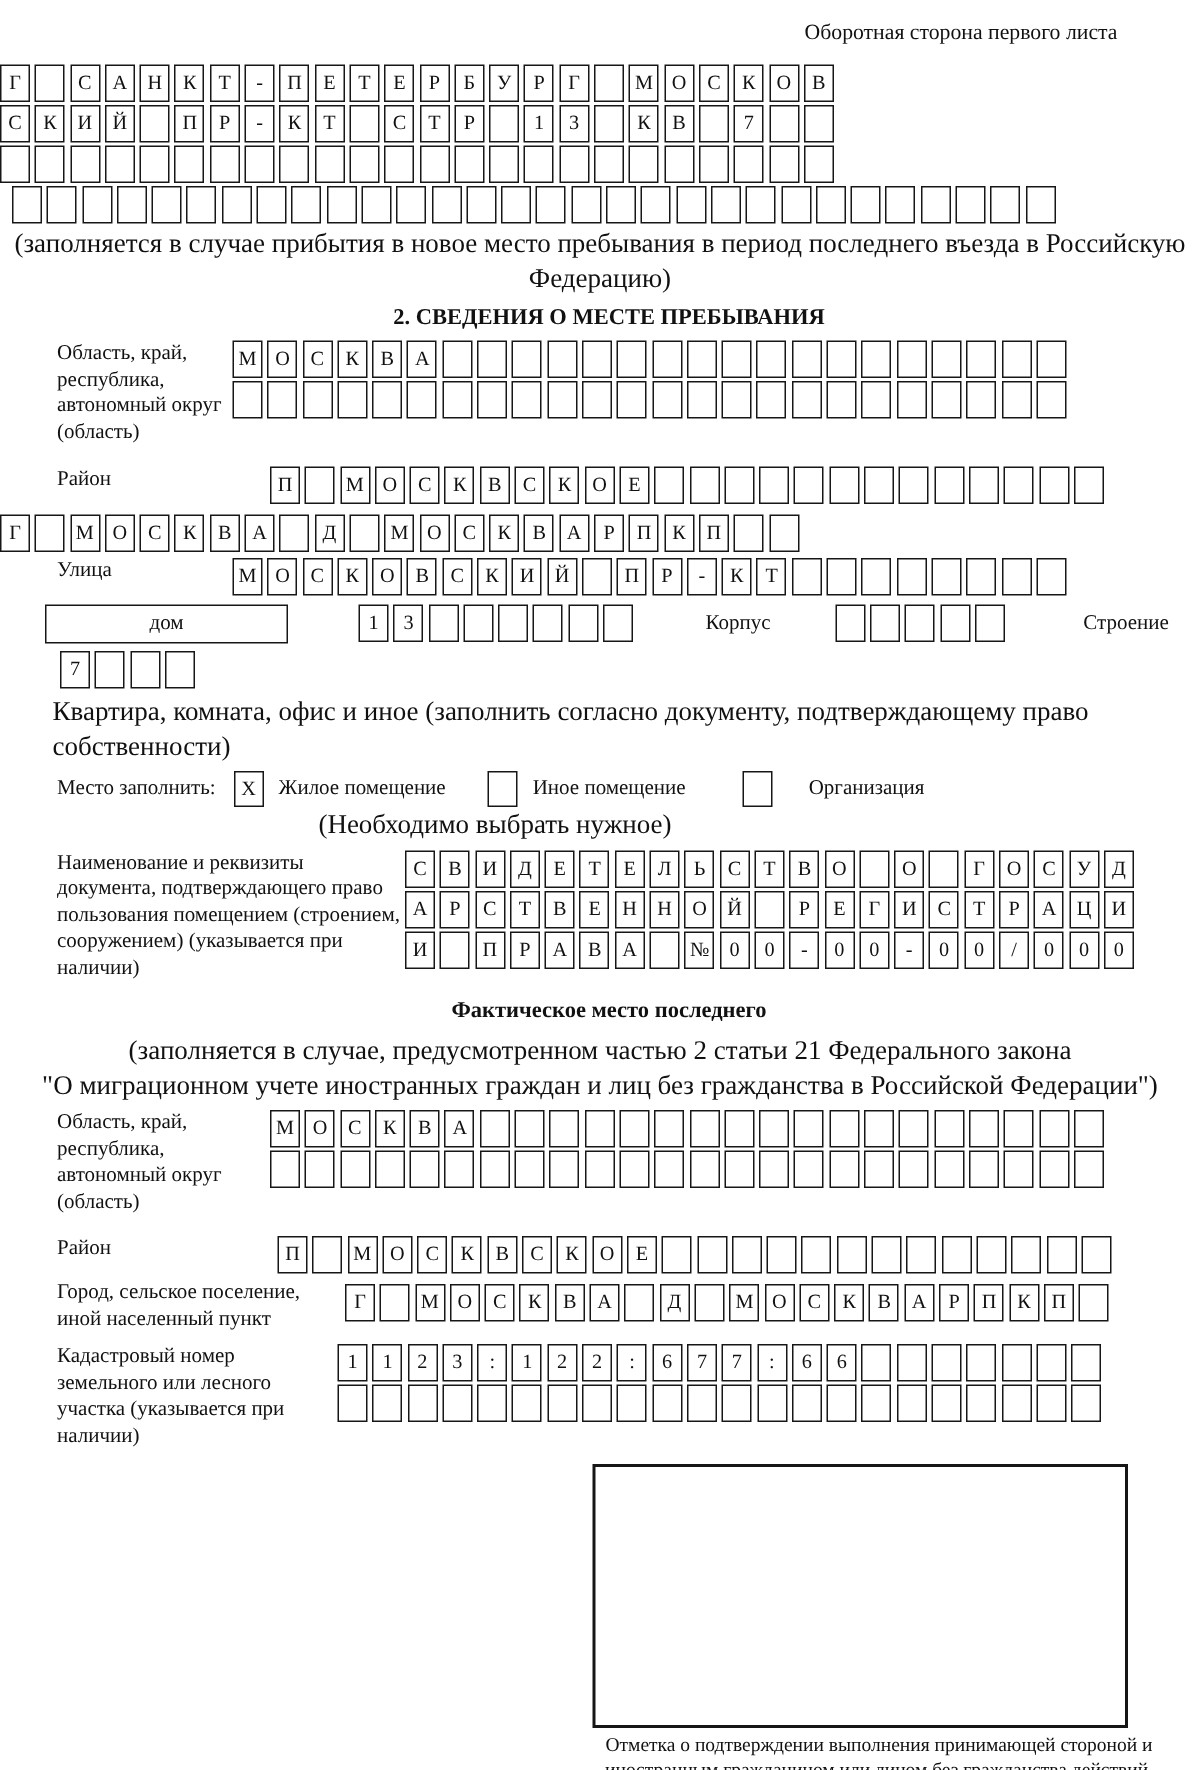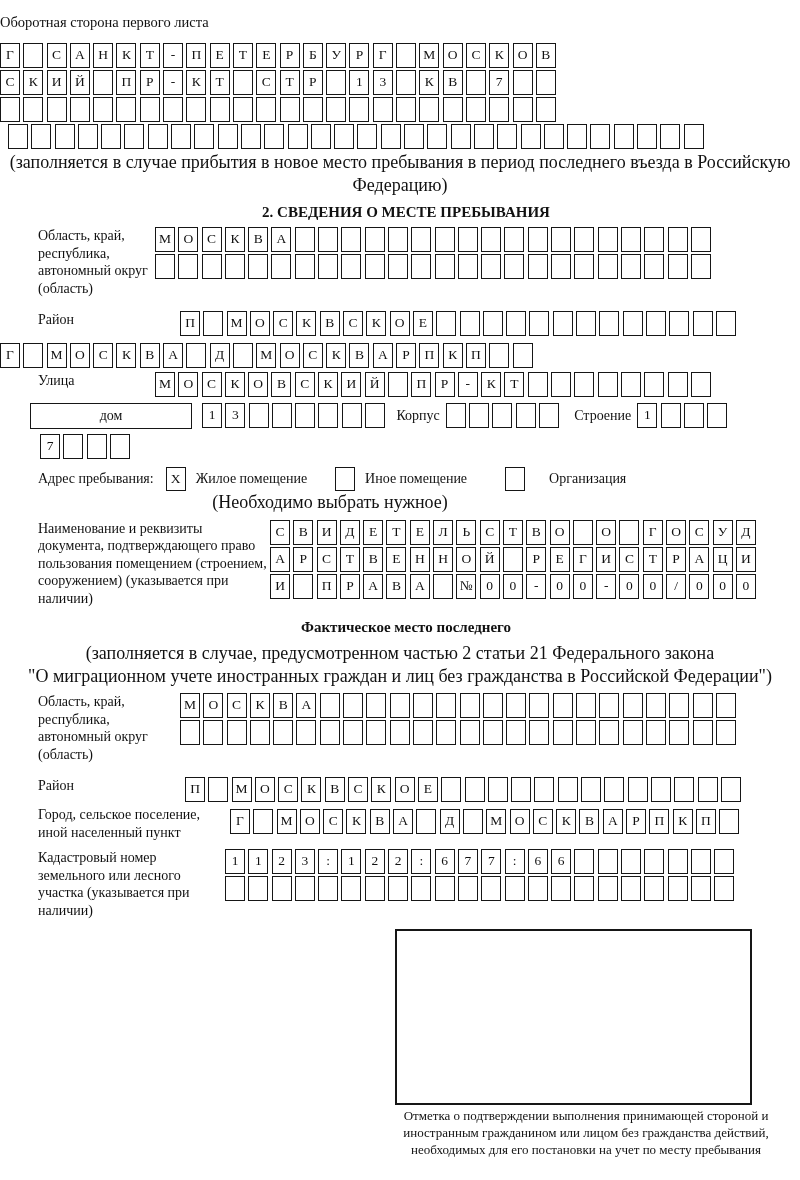--- a/index.html
+++ b/index.html
@@ -3,21 +3,21 @@
 <meta charset="utf-8">
 <style>
   * { box-sizing: border-box; }
   html,body { margin:0; padding:0; background:#ffffff; }
   body {
     width:800px; height:1180px; overflow:hidden;
     font-family:"Liberation Serif","DejaVu Serif",serif;
     color:#111;
   }
   .page { width:800px; padding-top:14px; }
-  .header-note { padding-right:55px; font-size:14.5px; }
+  .header-note { text-align:right; padding-right:55px; font-size:14.5px; }
 
   .group { display:flex; align-items:flex-start; }
   .flabel { font-size:14px; line-height:1.25; padding-left:38px; flex:none; }
   .cellcol { display:flex; flex-direction:column; }
   .cells { display:flex; margin-bottom:2px; }
   .cell {
     display:inline-block; width:20px; height:25px; flex:none;
     border:1.6px solid #161616; margin-right:3.3px;
     text-align:center; font-size:13.5px; line-height:21px;
   }
@@ -34,21 +34,21 @@
 
   .stayrow { display:flex; align-items:center; margin-left:38px; }
   .checkbox {
     display:inline-block; width:20px; height:24px; flex:none;
     border:1.6px solid #161616; text-align:center; font-size:13.5px; line-height:21px;
   }
   .opt { font-size:14px; }
 
   .stamp-box { width:357px; height:176px; border:2px solid #161616; margin-left:395px; }
   .stamp-caption { width:392px; margin-left:390px; text-align:center; font-size:13px; line-height:1.3; margin-top:3px; }
-  .mt2{margin-top:2px;} .mt4{margin-top:4px;} .mt6{margin-top:6px;}
+  .mt2{margin-top:2px;} .mt4{margin-top:4px;gap:37px;} .mt6{margin-top:6px;}
   .mt8{margin-top:8px;} .mt10{margin-top:10px;} .mt12{margin-top:12px;} .mt14{margin-top:14px;gap:25px;}
 </style>
 </head>
 <body>
 
 <div class="page">
 
   <div class="header-note">Оборотная сторона первого листа</div>
 
   <div class="group mt12">
@@ -345,23 +345,24 @@
   </div>
 
   <div class="houserow mt4">
     <span class="cells" style="margin-left:10px;">
         <span class="cell">7</span>
         <span class="cell"></span>
         <span class="cell"></span>
         <span class="cell"></span>
       </span>
   </div>
+  <div class="caption mt2" style="margin-left:35px;">Квартира, комната, офис и иное (заполнить согласно документу, подтверждающему право собственности)</div>
 
   <div class="stayrow mt6">
-    <span class="opt">Адрес пребывания:</span>
+    <span class="opt">Место заполнить:</span>
     <span class="checkbox" style="margin-left:12px;">X</span>
     <span class="opt" style="margin-left:10px;">Жилое помещение</span>
     <span class="checkbox" style="margin-left:28px;"></span>
     <span class="opt" style="margin-left:10px;">Иное помещение</span>
     <span class="checkbox" style="margin-left:38px;"></span>
     <span class="opt" style="margin-left:24px;">Организация</span>
   </div>
   <div class="caption" style="text-align:center;width:660px;">(Необходимо выбрать нужное)</div>
 
   <div class="group mt6">

